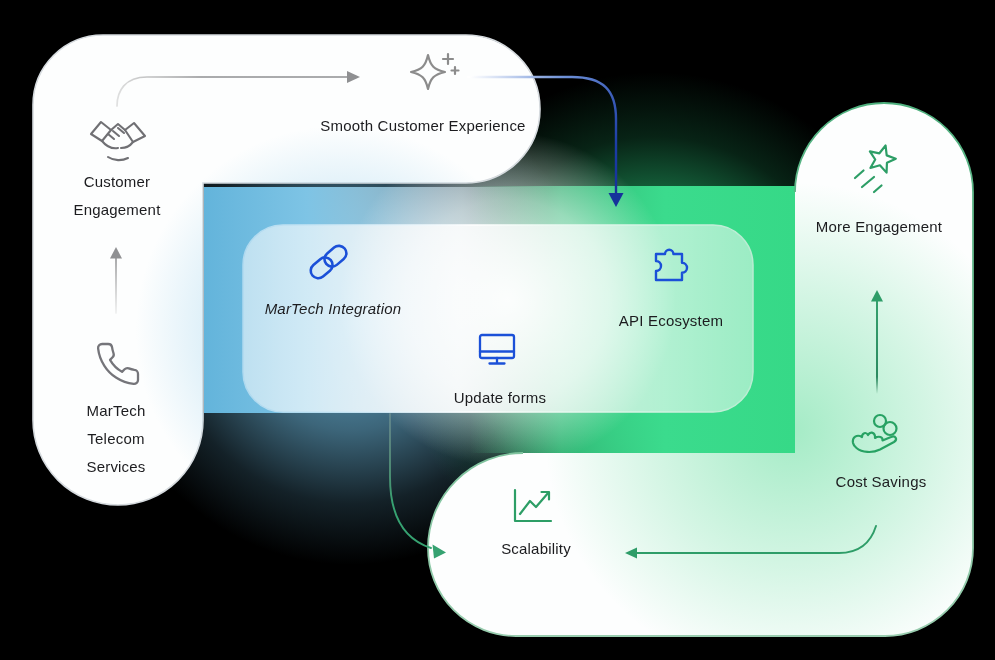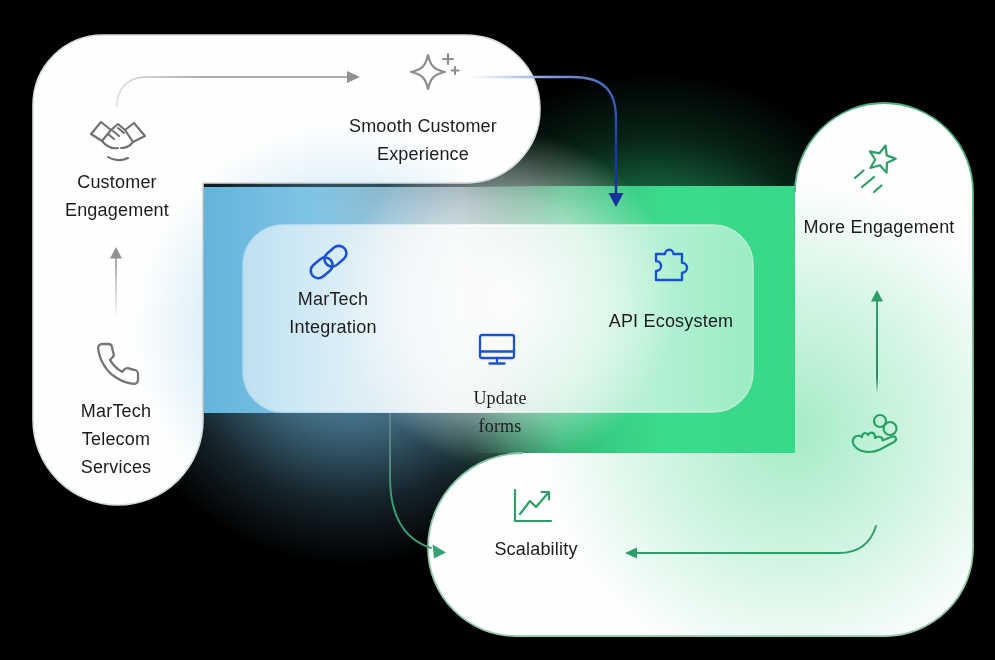--- a/index.html
+++ b/index.html
@@ -1,20 +1,20 @@
 <!DOCTYPE html>
 <html><head>
 <meta charset="utf-8">
 <style>
   html,body{margin:0;padding:0;background:#000;}
   #canvas{position:relative;width:995px;height:660px;background:#000;overflow:hidden;
           font-family:"Liberation Sans","DejaVu Sans",sans-serif;}
   #bg-svg{position:absolute;left:0;top:0;}
   .label{position:absolute;transform:translateX(-50%);text-align:center;
-         font-size:18px;line-height:28px;font-weight:500;color:#1c1c1f;
+         font-size:15px;line-height:28px;font-weight:500;color:#1c1c1f;
          letter-spacing:.2px;white-space:normal;}
 </style>
 </head>
 <body>
 
 <div id="canvas">
 
   <svg id="bg-svg" width="995" height="660" viewBox="0 0 995 660">
     <defs>
       <radialGradient id="blueGlow" gradientUnits="userSpaceOnUse" cx="350" cy="320" r="245">
@@ -190,24 +190,25 @@
       </g>
     </g>
   </svg>
 
   <div class="label" style="left:117px;top:168px;width:155px;">Customer Engagement</div>
 
   <div class="label" style="left:423px;top:112px;width:215px;">Smooth Customer Experience</div>
 
   <div class="label" style="left:116px;top:397px;width:120px;">MarTech Telecom Services</div>
 
-  <div class="label" style="left:333px;top:285px;width:140px;">MarTech Integration</div>
+  <div class="label" style="left:333px;top:295px;width:140px;font-style:italic;">MarTech Integration</div>
 
   <div class="label" style="left:671px;top:295px;width:130px;margin-top:12px;">API Ecosystem</div>
 
-  <div class="label" style="left:500px;top:384px;width:100px;font-family:Liberation Serif, serif;">Update forms</div>
+  <div class="label" style="left:500px;top:384px;width:100px;">Update forms</div>
 
   <div class="label" style="left:879px;top:213px;width:160px;">More Engagement</div>
 
+  <div class="label" style="left:881px;top:468px;width:200px;">Cost Savings</div>
 
   <div class="label" style="left:536px;top:535px;width:160px;">Scalability</div>
 
 </div>
 
 </body></html>

